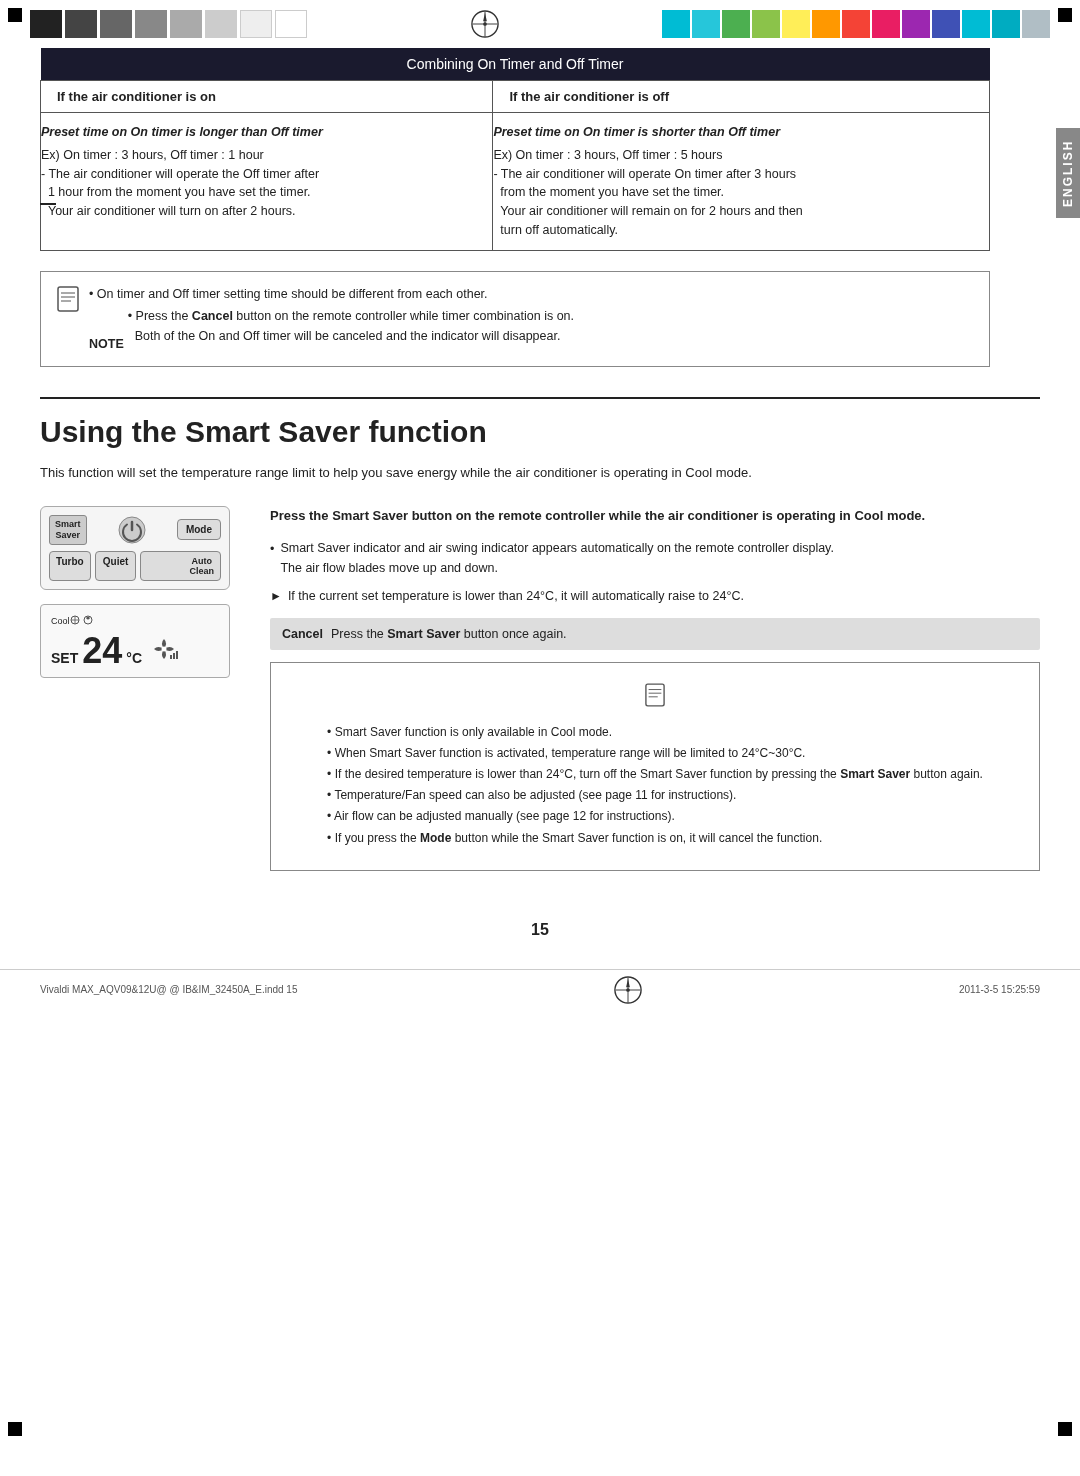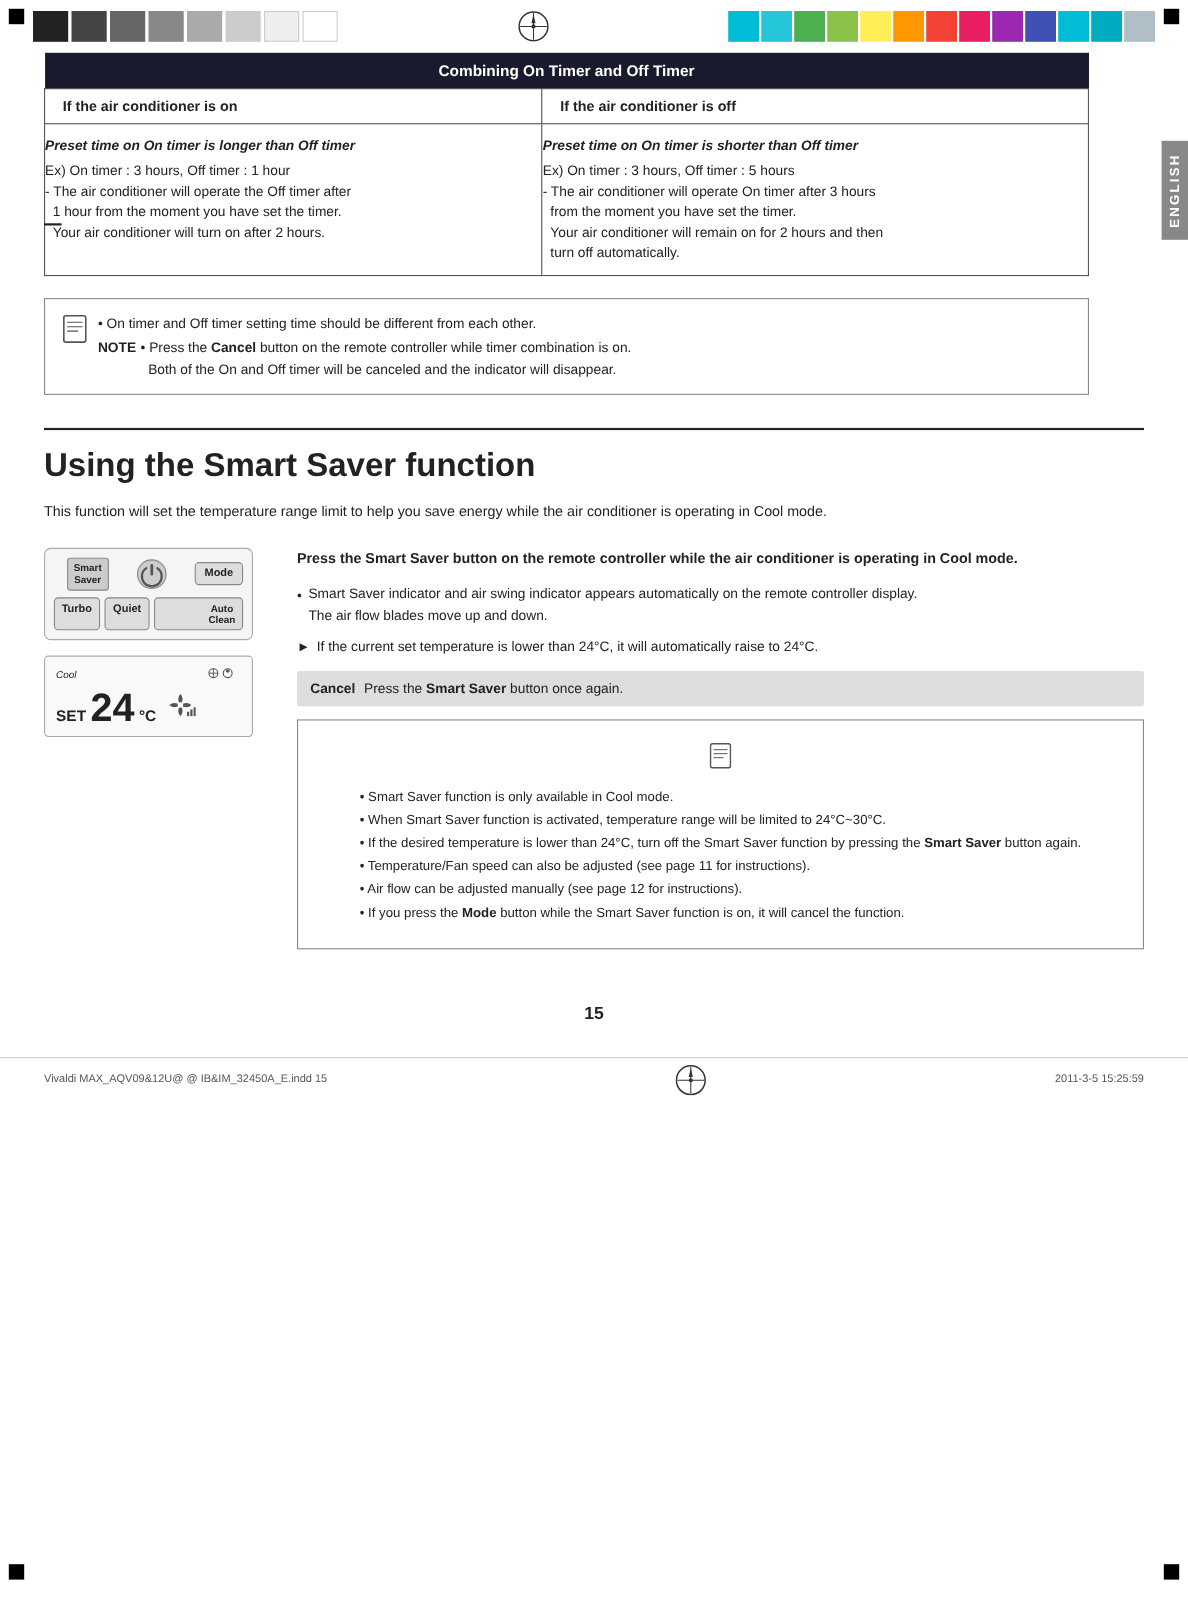--- a/index.html
+++ b/index.html
@@ -67,21 +67,21 @@
     
     .timer-table {
       width: 95%;
       border-collapse: collapse;
       margin-bottom: 20px;
     }
     .timer-table .header-row td {
       background: #1a1a2e;
       color: #fff;
       text-align: center;
-      font-weight: bold;
+      font-weight: normal;
       font-size: 14px;
       padding: 8px;
     }
     .timer-table .subheader-row td {
       border: 1px solid #555;
       padding: 8px 16px;
       font-weight: bold;
       font-size: 13px;
       vertical-align: top;
     }
@@ -166,21 +166,20 @@
       background: #ddd;
       text-align: center;
       font-size: 10px;
       font-weight: bold;
     }
     .remote-top-row {
       display: flex;
       justify-content: space-between;
       align-items: center;
       margin-bottom: 6px;
-      margin-left: 12px;
     }
     .smart-saver-btn {
       font-size: 9px;
       font-weight: bold;
       border: 1px solid #888;
       border-radius: 3px;
       padding: 3px 5px;
       background: #ccc;
       line-height: 1.2;
       text-align: center;
@@ -190,25 +189,23 @@
     .display-panel {
       border: 1.5px solid #aaa;
       border-radius: 4px;
       padding: 8px 10px;
       background: #f9f9f9;
       width: 190px;
       font-size: 10px;
     }
     .display-top-row {
       display: flex;
-      justify-content: space-between;
       align-items: center;
       font-size: 9px;
       margin-bottom: 4px;
-      font-style: italic;
     }
     .display-temp {
       font-size: 36px;
       font-weight: bold;
       line-height: 1;
     }
     .display-unit {
       font-size: 14px;
       vertical-align: super;
       font-weight: bold;
@@ -410,21 +407,21 @@
         <rect x="1" y="1" width="20" height="24" rx="2" fill="none" stroke="#555" stroke-width="1.5"></rect>
         <line x1="4" y1="7" x2="18" y2="7" stroke="#555" stroke-width="1"></line>
         <line x1="4" y1="11" x2="18" y2="11" stroke="#555" stroke-width="1"></line>
         <line x1="4" y1="15" x2="14" y2="15" stroke="#555" stroke-width="1"></line>
       </svg>
     </div>
     <div>
       <div class="note-content">
         <div>• On timer and Off timer setting time should be different from each other.</div>
         <div style="display:flex; gap:4px; margin-top:2px;">
-          <span style="font-weight:bold; flex-shrink:0;">NOTE</span>
+          <span style="font-weight:bold; flex-shrink:0;margin-top:28px;">NOTE</span>
           <span>• Press the <span class="bold">Cancel</span> button on the remote controller while timer combination is on.<br>&nbsp;&nbsp;Both of the On and Off timer will be canceled and the indicator will disappear.</span>
         </div>
       </div>
     </div>
   </div>
 
   <hr class="section-divider">
 
   <h1 class="smart-saver-title">Using the Smart Saver function</h1>
 

